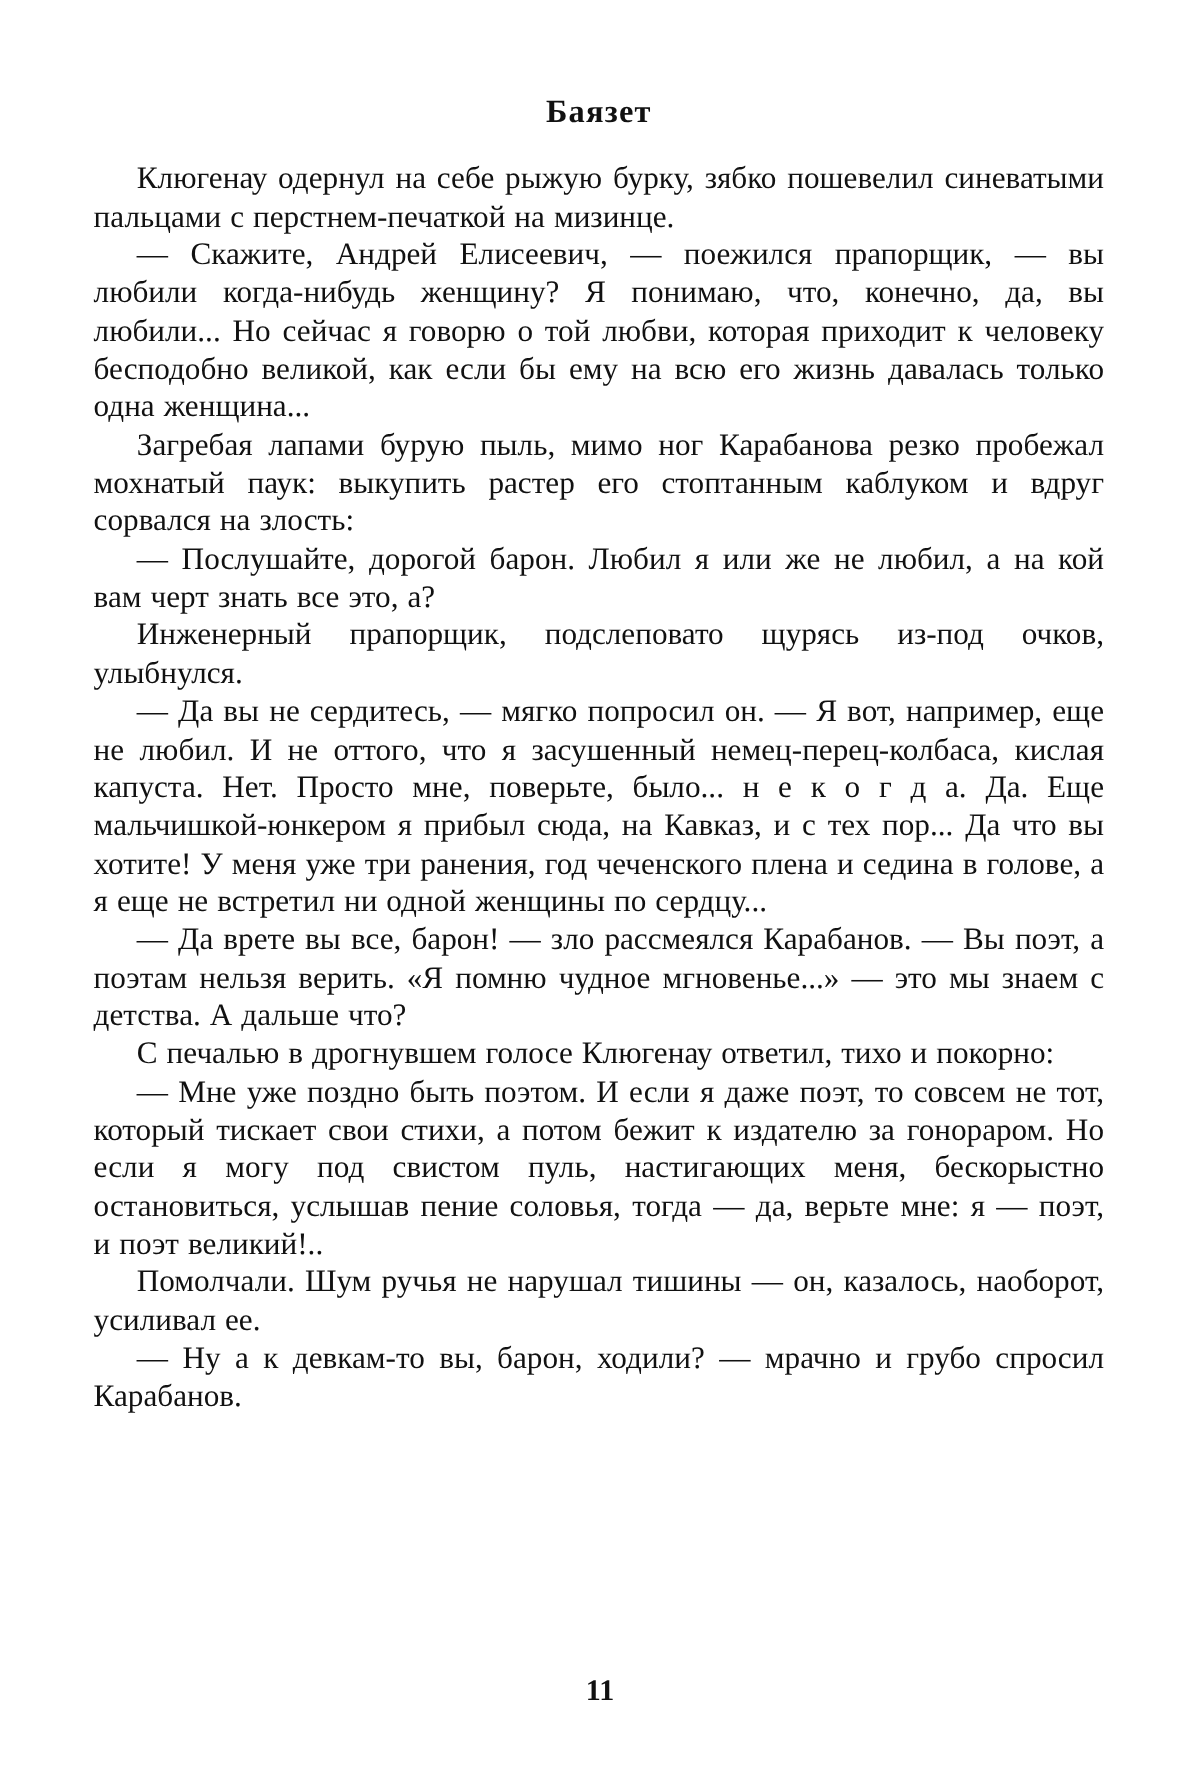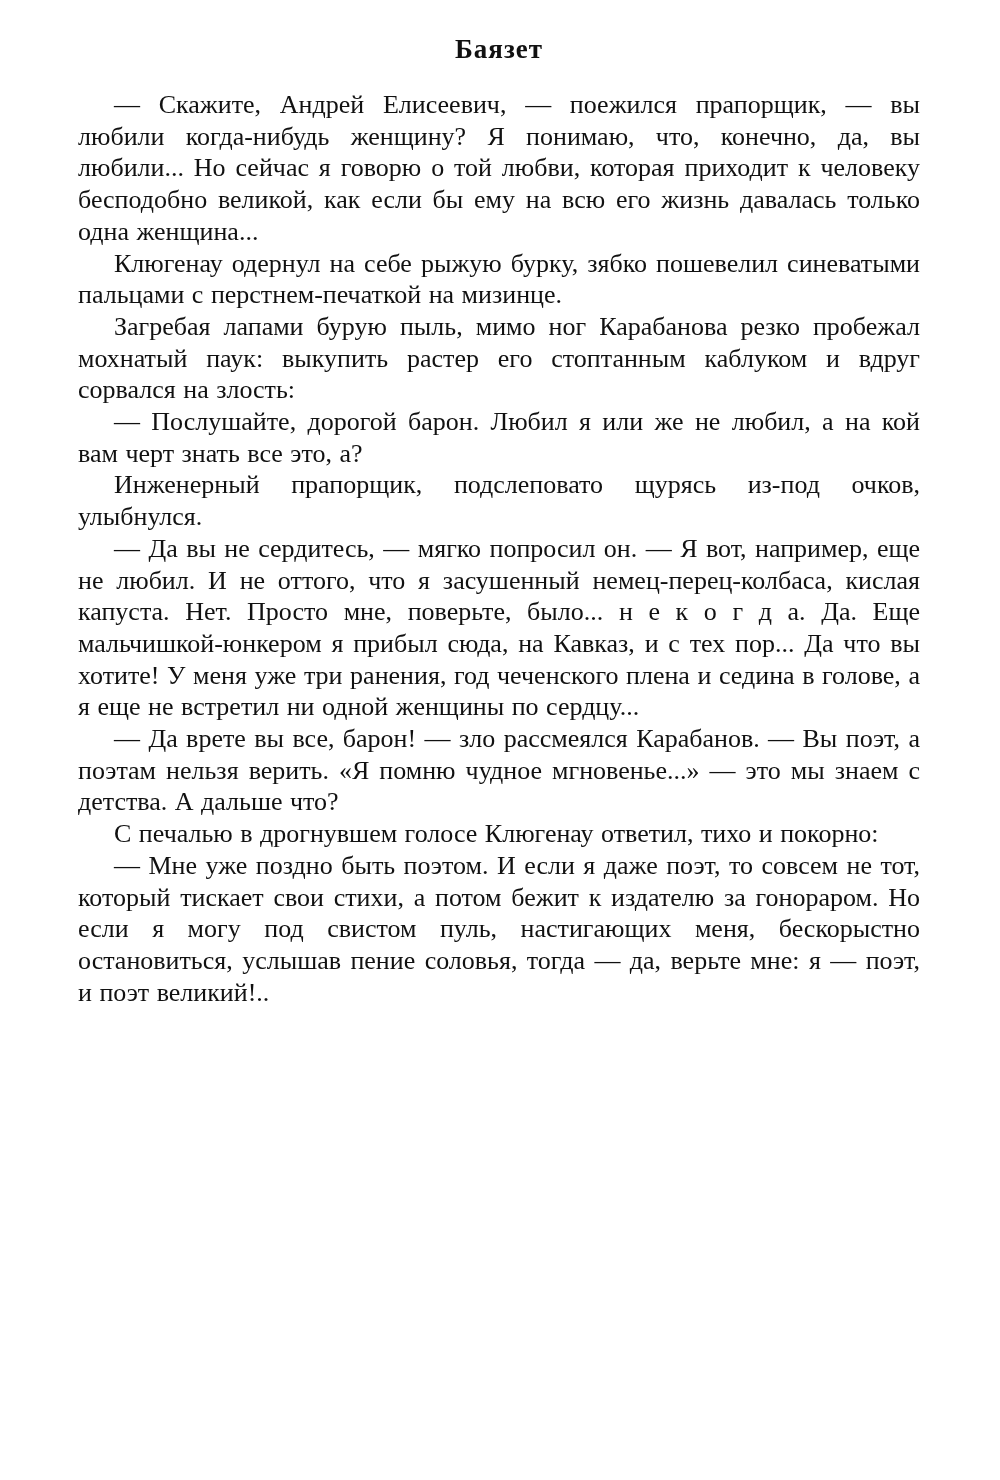--- a/index.html
+++ b/index.html
@@ -19,20 +19,21 @@
     height: 1480px;
     padding: 34px 80px 0 78px;
   }
 
   .title {
     text-align: center;
     font-weight: bold;
     font-size: 27px;
     letter-spacing: 1px;
     margin-bottom: 24px;
+    margin-top: 44px;
   }
 
   .text p {
     font-size: 26px;
     line-height: 31.7px;
     text-align: justify;
     text-indent: 36px;
     word-spacing: 1px;
   }
 
@@ -47,25 +48,28 @@
   }
 </style>
 </head>
 <body>
 
 <div class="page">
 
   <h1 class="title">Баязет</h1>
 
   <div class="text">
+    <p>Клюгенау одернул на себе рыжую бурку, зябко пошевелил синеватыми пальцами с перстнем-печаткой на мизинце.</p>
     <p>— Скажите, Андрей Елисеевич, — поежился прапорщик, — вы любили когда-нибудь женщину? Я понимаю, что, конечно, да, вы любили... Но сейчас я говорю о той любви, которая приходит к человеку бесподобно великой, как если бы ему на всю его жизнь давалась только одна женщина...</p>
-    <p>Клюгенау одернул на себе рыжую бурку, зябко пошевелил синеватыми пальцами с перстнем-печаткой на мизинце.</p>
     <p>Загребая лапами бурую пыль, мимо ног Карабанова резко пробежал мохнатый паук: выкупить растер его стоптанным каблуком и вдруг сорвался на злость:</p>
     <p>— Послушайте, дорогой барон. Любил я или же не любил, а на кой вам черт знать все это, а?</p>
     <p>Инженерный прапорщик, подслеповато щурясь из-под очков, улыбнулся.</p>
     <p>— Да вы не сердитесь, — мягко попросил он. — Я вот, например, еще не любил. И не оттого, что я засушенный немец-перец-колбаса, кислая капуста. Нет. Просто мне, поверьте, было... н е к о г д а.  Да. Еще мальчишкой-юнкером я прибыл сюда, на Кавказ, и с тех пор... Да что вы хотите! У меня уже три ранения, год чеченского плена и седина в голове, а я еще не встретил ни одной женщины по сердцу...</p>
     <p>— Да врете вы все, барон! — зло рассмеялся Карабанов. — Вы поэт, а поэтам нельзя верить. «Я помню чудное мгновенье...» — это мы знаем с детства. А дальше что?</p>
     <p>С печалью в дрогнувшем голосе Клюгенау ответил, тихо и покорно:</p>
     <p>— Мне уже поздно быть поэтом. И если я даже поэт, то совсем не тот, который тискает свои стихи, а потом бежит к издателю за гонораром. Но если я могу под свистом пуль, настигающих меня, бескорыстно остановиться, услышав пение соловья, тогда — да, верьте мне: я — поэт, и поэт великий!..</p>
+    <p>Помолчали. Шум ручья не нарушал тишины — он, казалось, наоборот, усиливал ее.</p>
+    <p>— Ну а к девкам-то вы, барон, ходили? — мрачно и грубо спросил Карабанов.</p>
   </div>
 
+  <div class="page-number">11</div>
 
 </div>
 
 </body></html>

